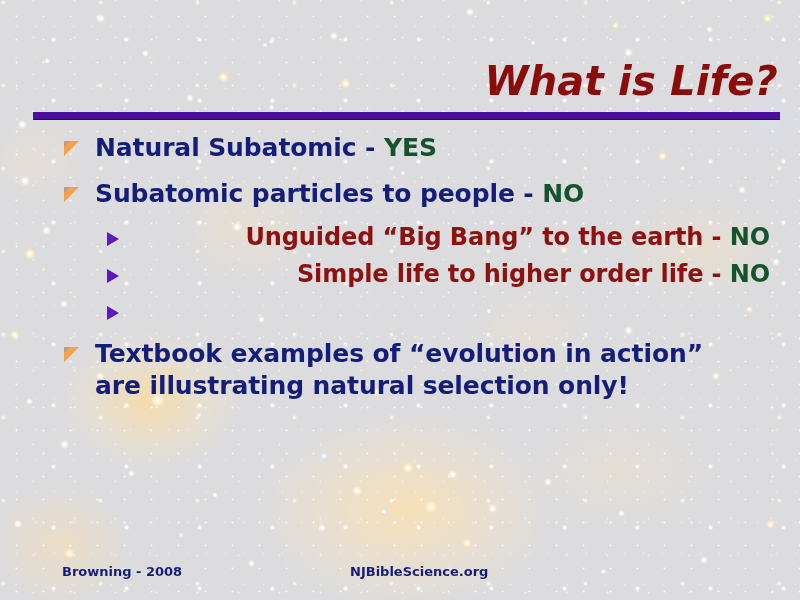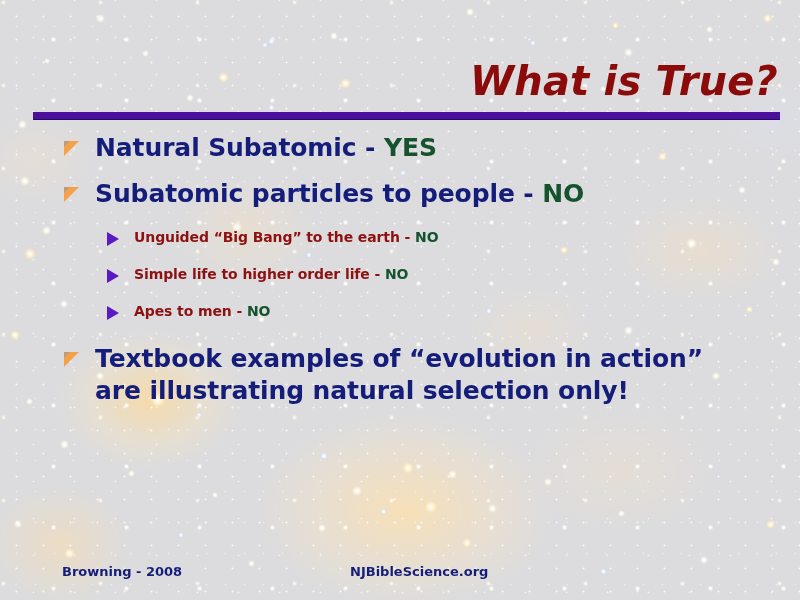--- a/index.html
+++ b/index.html
@@ -166,25 +166,26 @@
 
   .lvl1-text {
     font-size: 25px;
     font-weight: bold;
     color: #151d7a;
     line-height: 32px;
     letter-spacing: -0.1px;
   }
 
   .lvl2-text {
-    font-size: 14px;
+    font-size: 24px;
     font-weight: bold;
     color: #8e1111;
     line-height: 27px;
     letter-spacing: -0.1px;
+    text-align: right;
   }
 
   .answer-yes, .answer-no {
     color: #14532d;
   }
 
   .row-l1 { margin-bottom: 14px; }
   .row-l2 { margin-bottom: 10px; }
   #row-sub-1 { margin-top: 6px; }
   #row-final { margin-top: 18px; }
@@ -285,21 +286,21 @@
     <div class="star" style="left:14px;  top:520px; width:8px;  height:8px;"></div>
     <div class="star cool" style="left:178px; top:532px; width:6px;  height:6px;"></div>
     <div class="star" style="left:248px; top:560px; width:7px;  height:7px;"></div>
     <div class="star" style="left:700px; top:556px; width:8px;  height:8px;"></div>
     <div class="star warm" style="left:766px; top:520px; width:9px;  height:9px;"></div>
     <div class="star cool" style="left:600px; top:568px; width:7px;  height:7px;"></div>
     <div class="star" style="left:128px; top:470px; width:7px;  height:7px;"></div>
     <div class="star" style="left:212px; top:492px; width:6px;  height:6px;"></div>
   </div>
 
-  <div id="title">What is True?</div>
+  <div id="title">What is Life?</div>
 
   <div id="title-rule"></div>
 
   <div id="body">
 
     <div class="bullet-row row-l1">
       <span class="marker lvl1"></span>
       <span class="btext lvl1-text"><span>Natural Subatomic - </span><span class="answer-yes">YES</span></span>
     </div>
 
@@ -314,21 +315,20 @@
     </div>
 
 
     <div class="bullet-row row-l2">
       <span class="marker lvl2"></span>
       <span class="btext lvl2-text"><span>Simple life to higher order life - </span><span class="answer-no">NO</span></span>
     </div>
 
     <div class="bullet-row row-l2">
       <span class="marker lvl2"></span>
-      <span class="btext lvl2-text"><span>Apes to men - </span><span class="answer-no">NO</span></span>
     </div>
 
     <div class="bullet-row row-l1" id="row-final">
       <span class="marker lvl1"></span>
       <span class="btext lvl1-text"><span>Textbook examples of “evolution in action”</span><br><span>are illustrating natural selection only!</span></span>
     </div>
 
   </div>
 
   <div id="footer">

